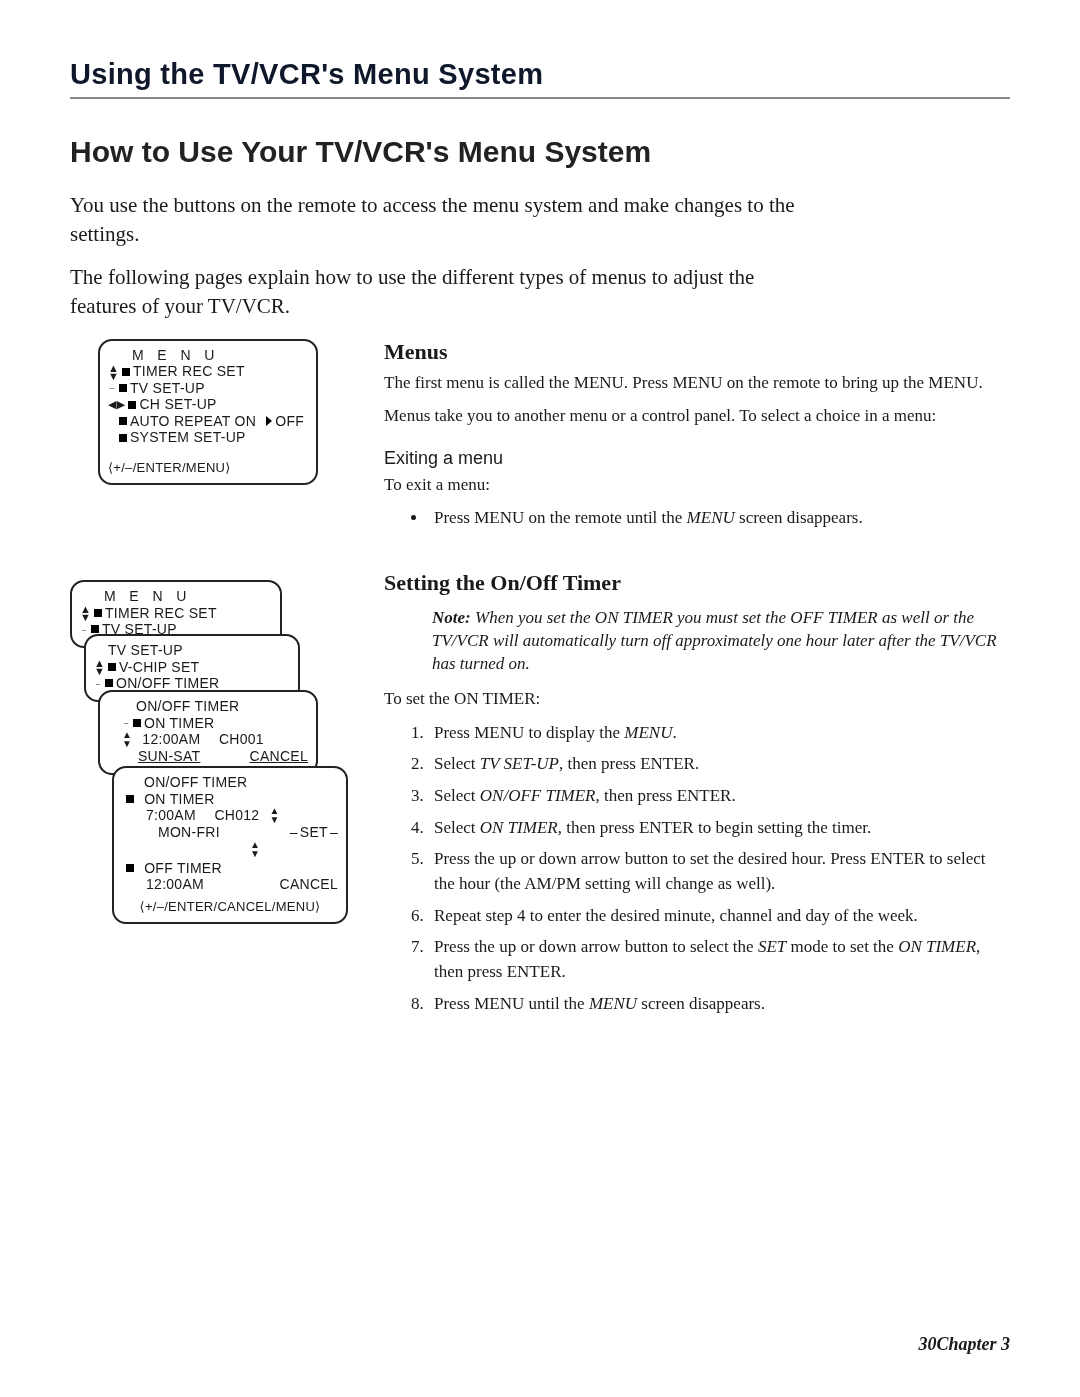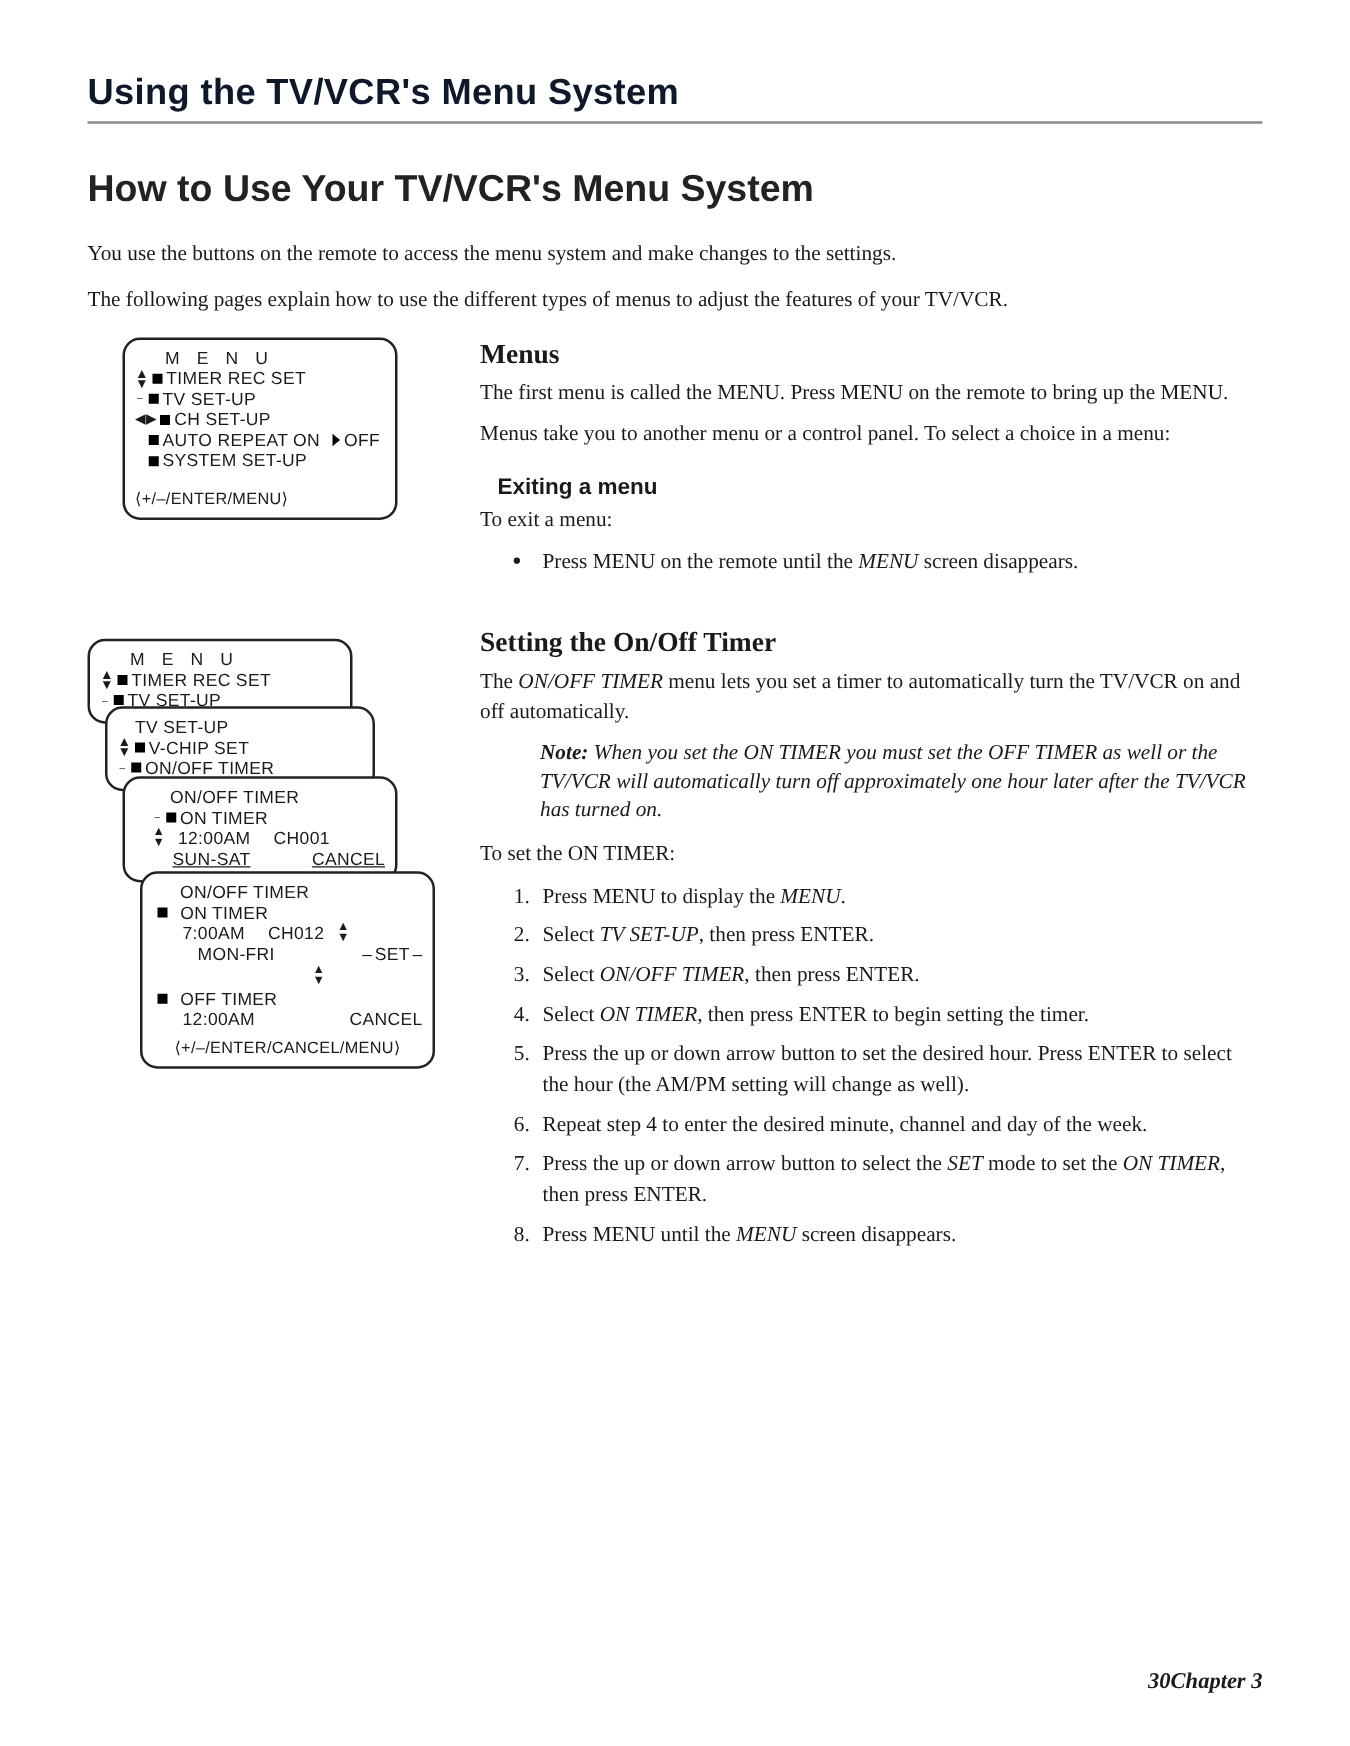--- a/index.html
+++ b/index.html
@@ -26,38 +26,37 @@
     margin-bottom: 36px;
   }
   .h1 {
     font-family: 'Segoe UI', Arial, sans-serif;
     font-weight: 700;
     font-size: 30px;
     color: #222;
     margin-bottom: 22px;
   }
   .intro p {
-    font-size: 17px;
+    font-size: 21px;
     line-height: 1.38;
     margin-bottom: 14px;
     max-width: 740px;
   }
   .h2 {
     font-family: Liberation Serif, serif;
     font-weight: 700;
     font-size: 22px;
     margin-bottom: 6px;
   }
   .h3 {
     font-family: 'Segoe UI', Arial, sans-serif;
-    font-weight: 700;
+    font-weight: 400;
     font-size: 18px;
     margin-top: 20px;
     margin-bottom: 4px;
-    margin-left: 14px;
   }
   .body-text {
     font-size: 17px;
     line-height: 1.38;
     margin-bottom: 10px;
   }
   ul.bullet {
     list-style: disc;
     margin-left: 44px;
     margin-bottom: 10px;
@@ -270,23 +269,20 @@
             <span class="col-right">CANCEL</span>
           </div>
         <div class="foot" style="text-align:center;margin-top:6px;">⟨+/–/ENTER/CANCEL/MENU⟩</div>
       </div>
 
     </div>
   </div>
 
   <div class="right-col">
     <div class="h2">Setting the On/Off Timer</div>
-    <p class="body-text">
-      <span>The </span><span class="italic">ON/OFF TIMER</span><span> menu lets you set a timer to automatically turn the TV/VCR on and off automatically.</span>
-    </p>
     <p class="note-block">
       <span class="note-label">Note:</span><span>  When you set the ON TIMER you must set the OFF TIMER as well or the TV/VCR will automatically turn off approximately one hour later after the TV/VCR has turned on.</span>
     </p>
     <p class="body-text">To set the ON TIMER:</p>
     <ol class="numbered">
       <li><span>Press MENU to display the </span><span class="italic">MENU</span><span>.</span></li>
       <li><span>Select </span><span class="italic">TV SET-UP</span><span>, then press ENTER.</span></li>
       <li><span>Select </span><span class="italic">ON/OFF TIMER</span><span>, then press ENTER.</span></li>
       <li><span>Select </span><span class="italic">ON TIMER</span><span>, then press ENTER to begin setting the timer.</span></li>
       <li>Press the up or down arrow button to set the desired hour. Press ENTER to select the hour (the AM/PM setting will change as well).</li>

